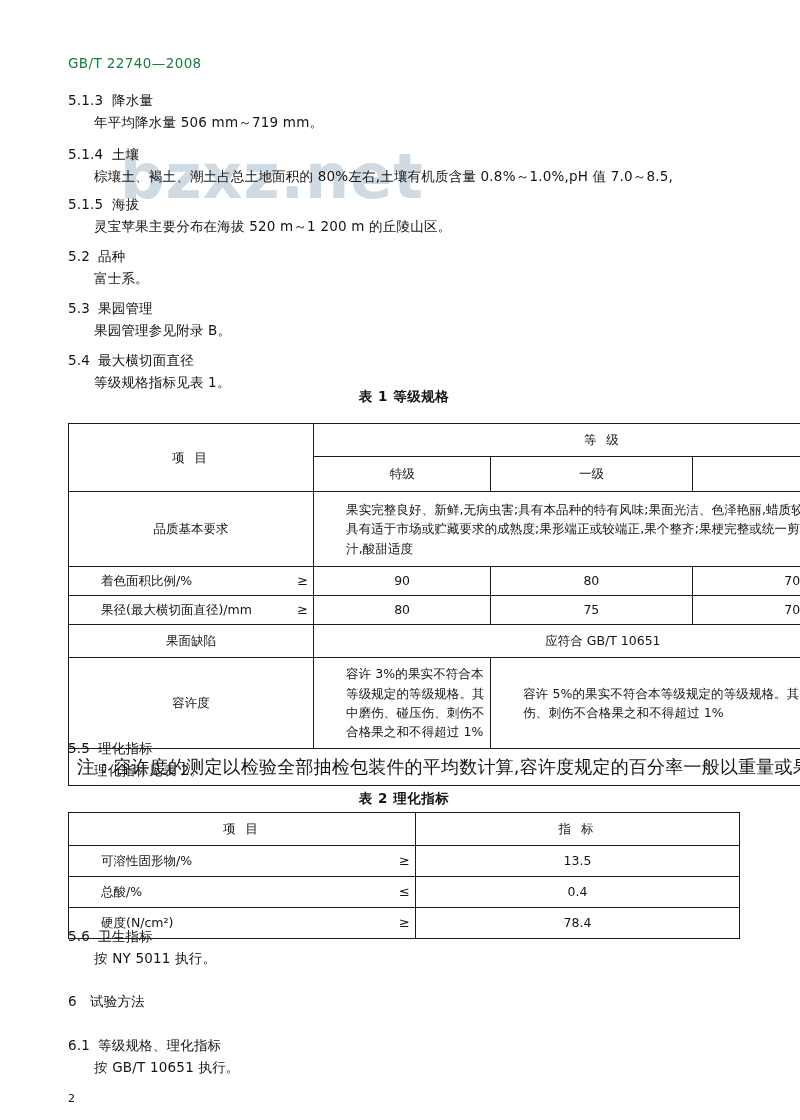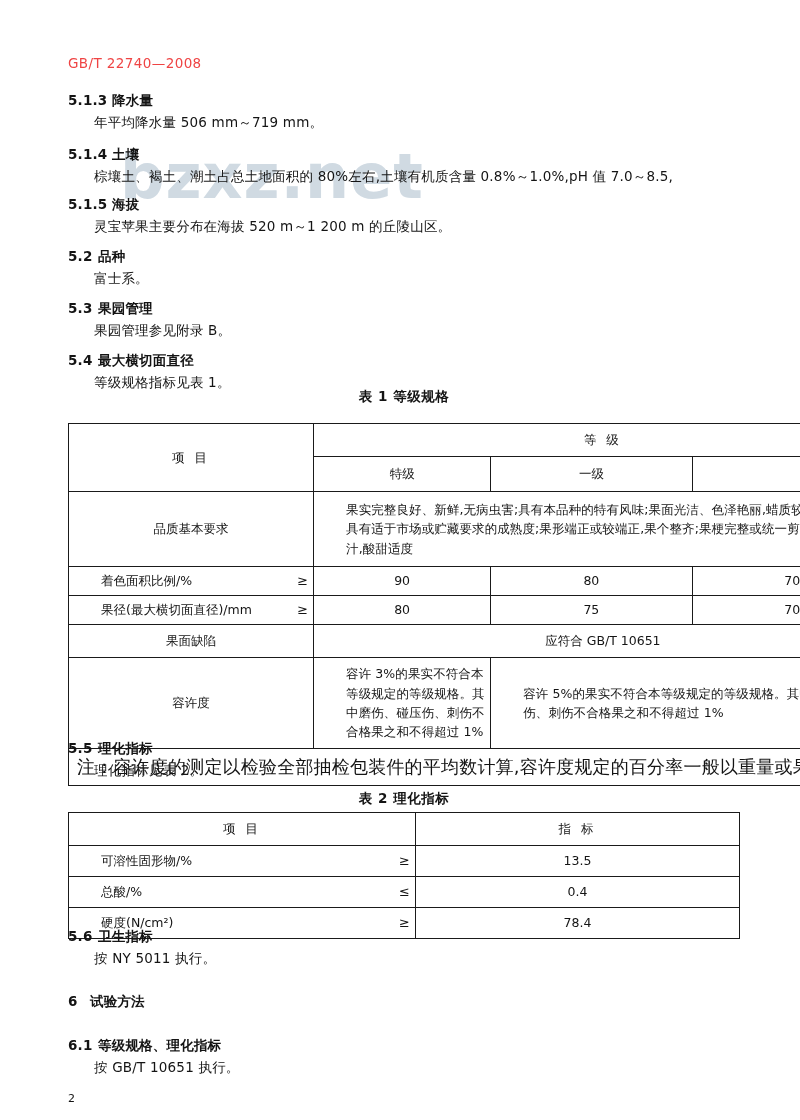--- a/index.html
+++ b/index.html
@@ -42,35 +42,35 @@
     z-index: 0;
   }
 
   
   .doc-number {
     position: absolute;
     left: 0;
     top: 55px;
     font-size: 13.5px;
     letter-spacing: 0.4px;
-    color: #ef4444;
+    color: #15803d;
     white-space: nowrap;
   }
 
   
   .clause {
     position: absolute;
     font-size: 13.5px;
     line-height: 1.3;
     white-space: nowrap;
     color: #141414;
     z-index: 2;
   }
   .clause-head {
-    font-weight: bold;
+    font-weight: normal;
     letter-spacing: 0.2px;
   }
   .clause-head .num {
     display: inline-block;
     min-width: 44px;
   }
   .clause-head .num.wide {
     min-width: 30px;
   }
   .clause-body {

